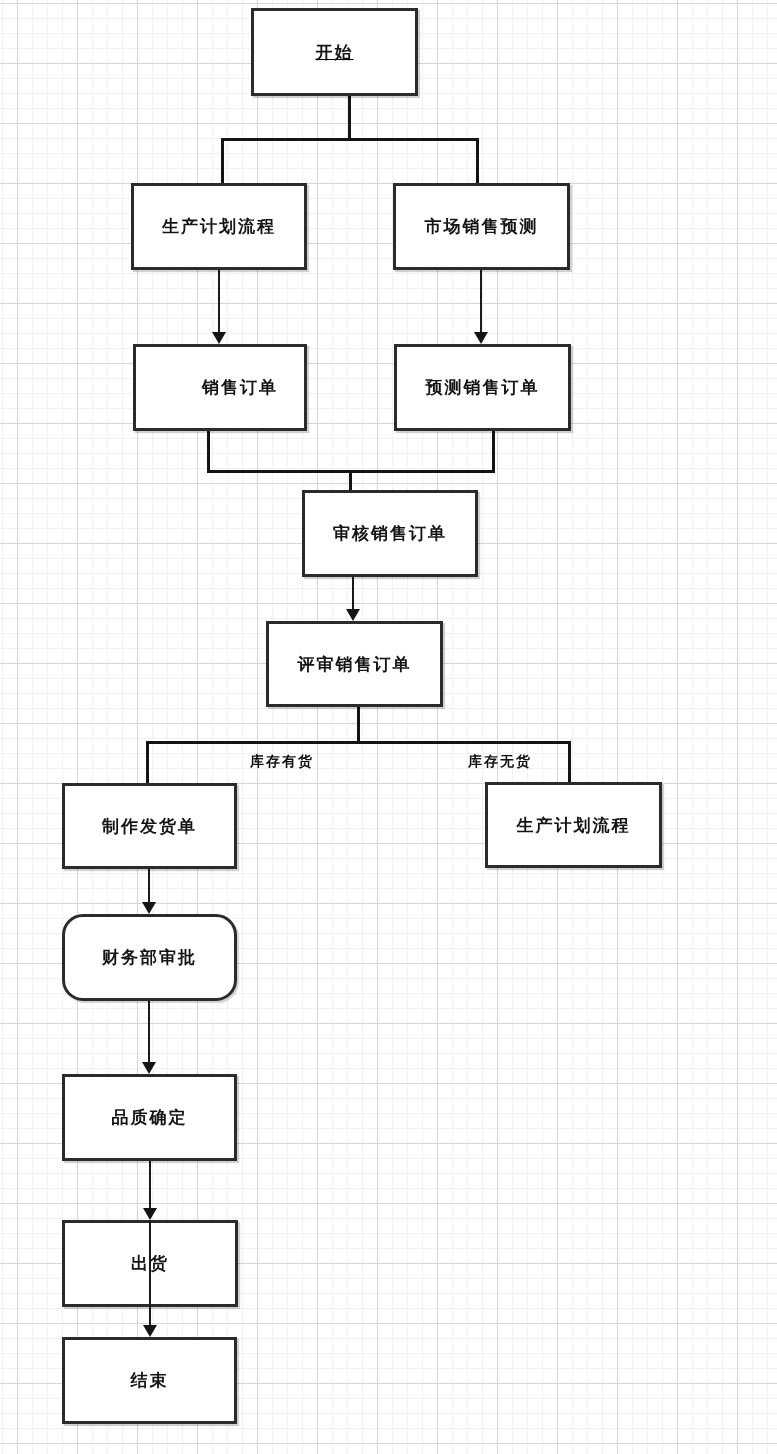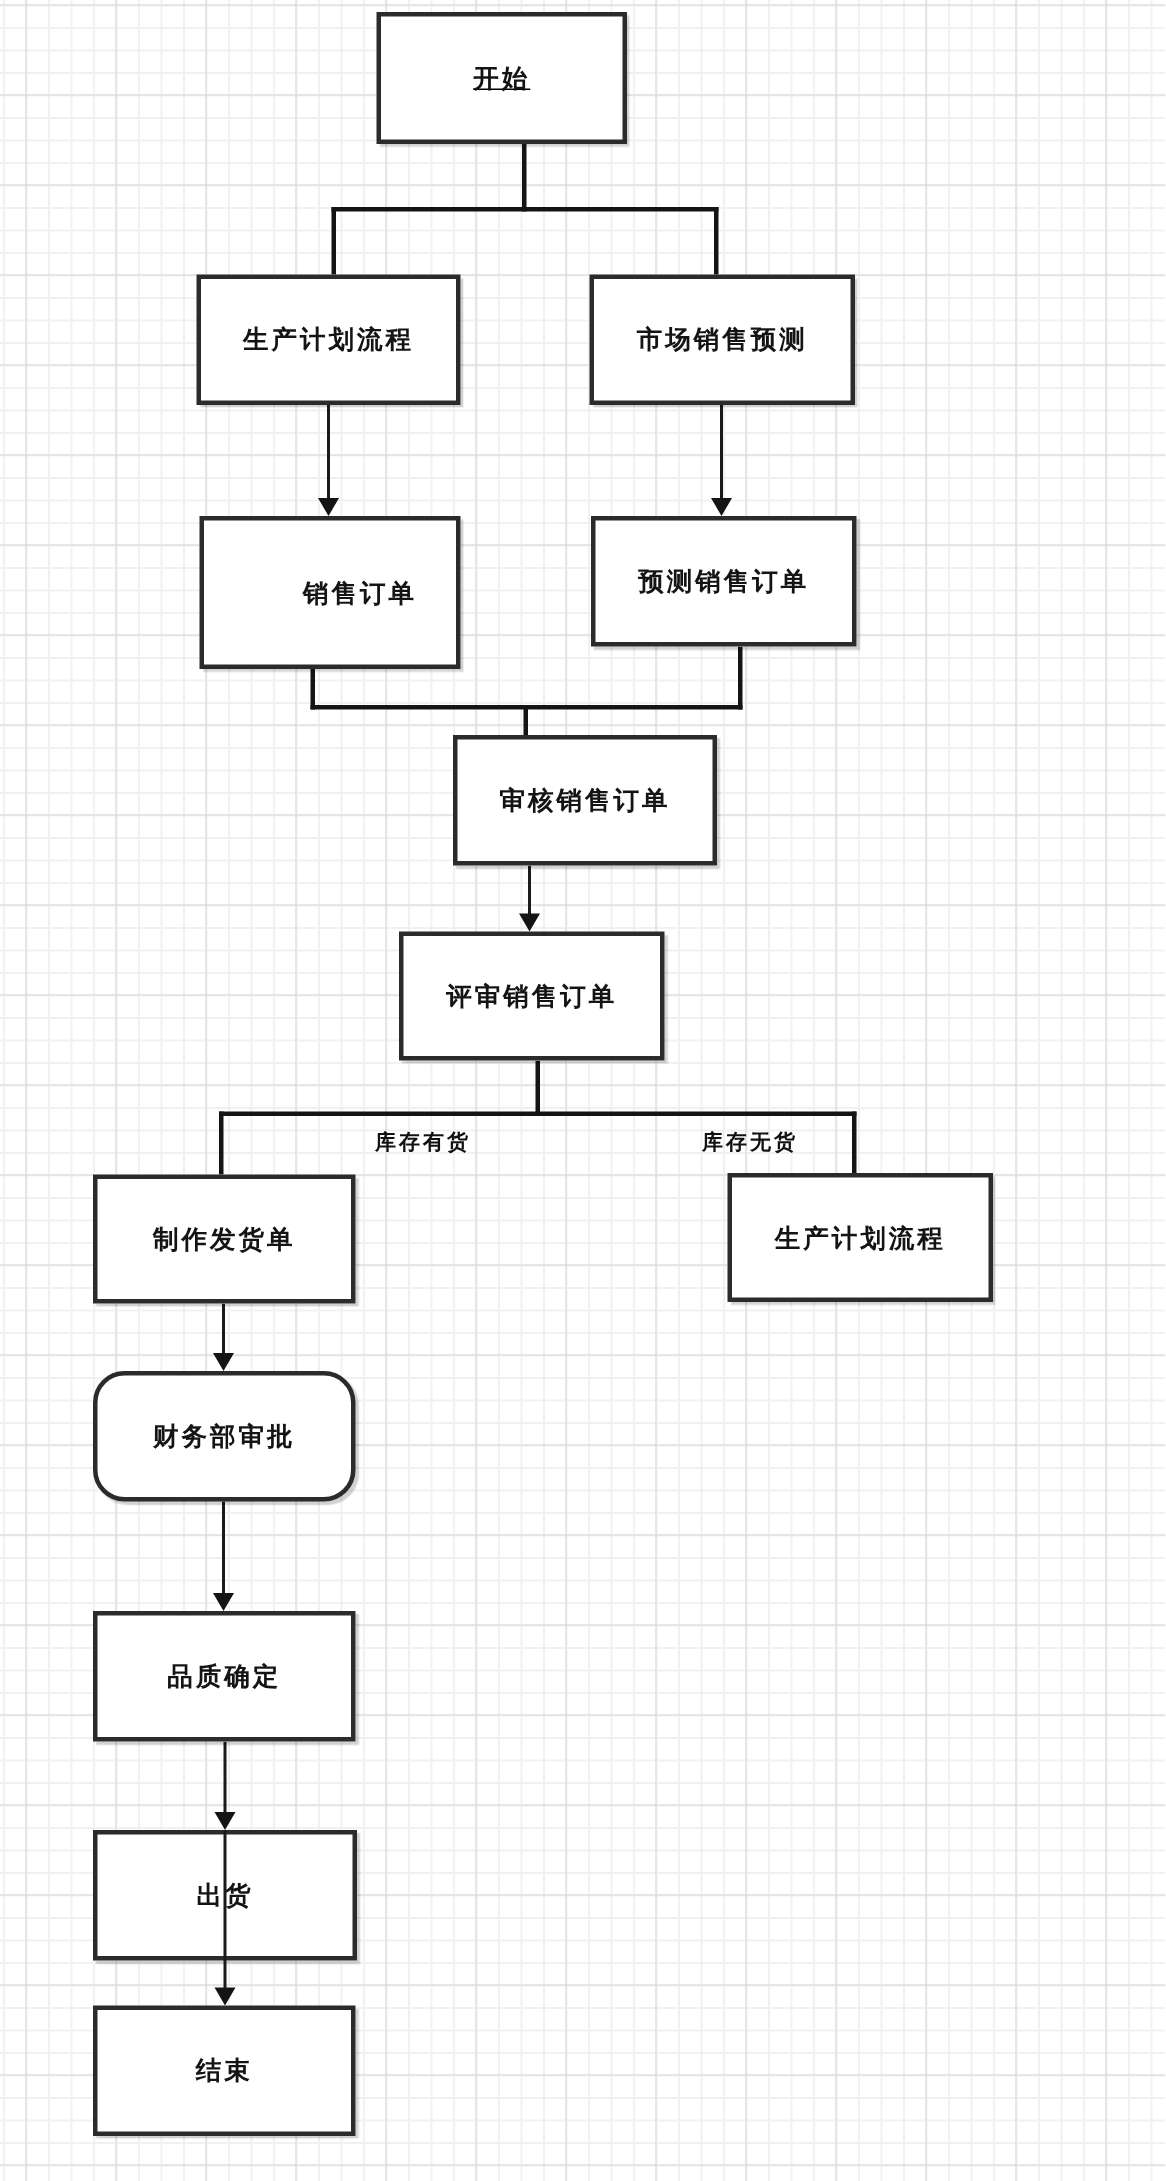--- a/index.html
+++ b/index.html
@@ -67,21 +67,21 @@
     letter-spacing: 2px;
     color: #111111;
     white-space: nowrap;
     z-index: 3;
   }
 
   
   #n-start           { left: 251px; top: 8px;    width: 167px; height: 88px; text-decoration: underline; }
   #n-receive         { left: 131px; top: 183px;  width: 176px; height: 87px; }
   #n-market          { left: 393px; top: 183px;  width: 177px; height: 87px; }
-  #n-salesorder      { left: 133px; top: 344px;  width: 174px; height: 102px; padding-left: 40px; }
+  #n-salesorder      { left: 133px; top: 344px;  width: 174px; height: 87px; padding-left: 40px; }
   #n-forecastorder   { left: 394px; top: 344px;  width: 177px; height: 87px; }
   #n-review          { left: 262px; top: 490px;  width: 176px; height: 87px; margin-left: 40px; }
   #n-evaluate        { left: 266px; top: 621px;  width: 177px; height: 86px; }
   #n-delivery        { left: 62px;  top: 783px;  width: 175px; height: 86px; }
   #n-production      { left: 485px; top: 782px;  width: 177px; height: 86px; }
   #n-finance         { left: 62px;  top: 914px;  width: 175px; height: 87px; border-radius: 21px; }
   #n-quality         { left: 62px;  top: 1074px; width: 175px; height: 87px; }
   #n-ship            { left: 62px;  top: 1220px; width: 176px; height: 87px; }
   #n-end             { left: 62px;  top: 1337px; width: 175px; height: 87px; }
 

